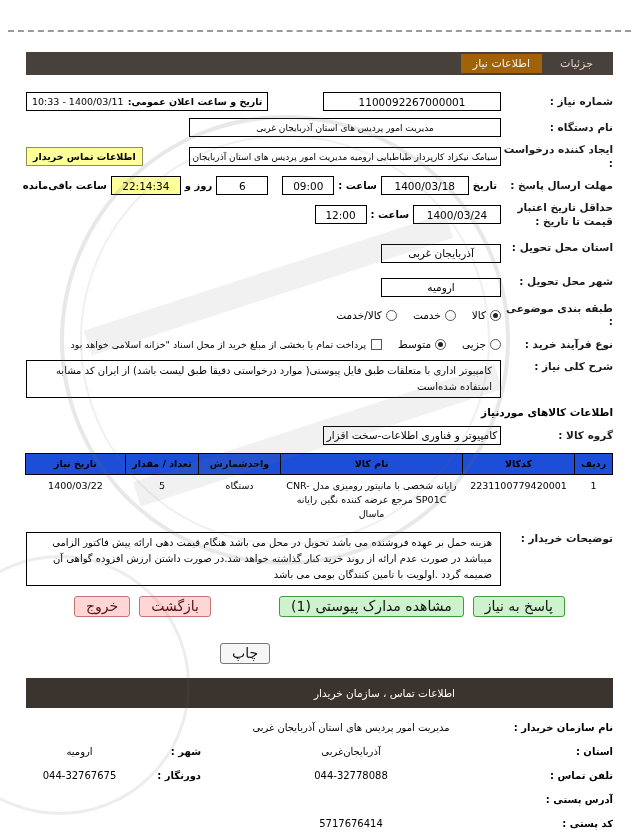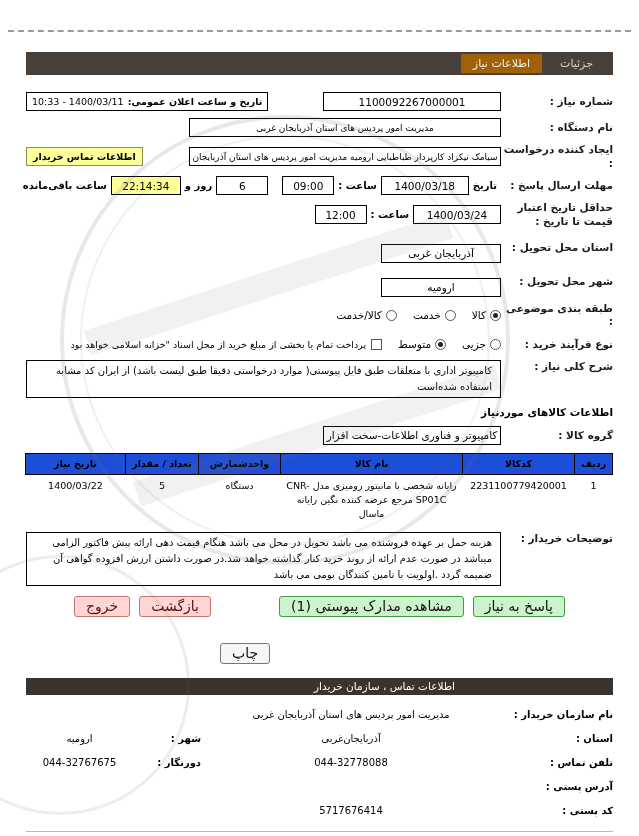--- a/index.html
+++ b/index.html
@@ -46,21 +46,21 @@
   .tbl col.c4 { width:82px; } .tbl col.c5 { width:73px; } .tbl col.c6 { width:100px; }
   .tbl th { border:1px solid #000; font-size:9.5px; font-weight:bold; height:21px; text-align:center; background:#1d4ed8; }
   .tbl td { font-size:9.5px; text-align:center; vertical-align:top; padding:4px 3px 2px 3px; line-height:1.5; }
 
   .actions { display:flex; justify-content:center; gap:9px; margin:10px 26px 0 26px; }
   .btn { height:21px; display:flex; align-items:center; font-size:14px; padding:0 11px; border-radius:3px; cursor:pointer; white-space:nowrap; }
   .btn.green { background:#cdf3cd; border:1px solid #3f9c3f; color:#111; }
   .btn.plain { background:#f6f6f6; border:1px solid #777; color:#111;margin-top:47px; }
   .btn.pink  { background:#ffd6d6; border:1px solid #c97474; color:#5a1111; }
 
-  .darkbar { margin:14px 26px 12px 26px; background:#3a332e; color:#ffffff; height:17px; display:flex; align-items:center; justify-content:center; padding-left:130px; font-size:10.5px; }
+  .darkbar { margin:14px 26px 12px 26px; background:#3a332e; color:#ffffff; height:30px; display:flex; align-items:center; justify-content:center; padding-left:130px; font-size:10.5px; }
 
   .crow { display:flex; align-items:center; margin:0 26px 8px 26px; font-size:10px; min-height:16px; }
   .clabel { width:112px; flex-shrink:0; font-weight:bold; }
   .cvalue { width:300px; text-align:center; }
   .clabel2 { width:68px; flex-shrink:0; font-weight:bold; }
   .cvalue2 { flex:1; text-align:center; }
   .klabel { width:112px; flex-shrink:0; font-weight:normal; }
   .kvalue { width:200px; text-align:center; }
 
   .divider { margin:12px 26px 10px 26px; border-top:1px solid #bcbcbc; }

